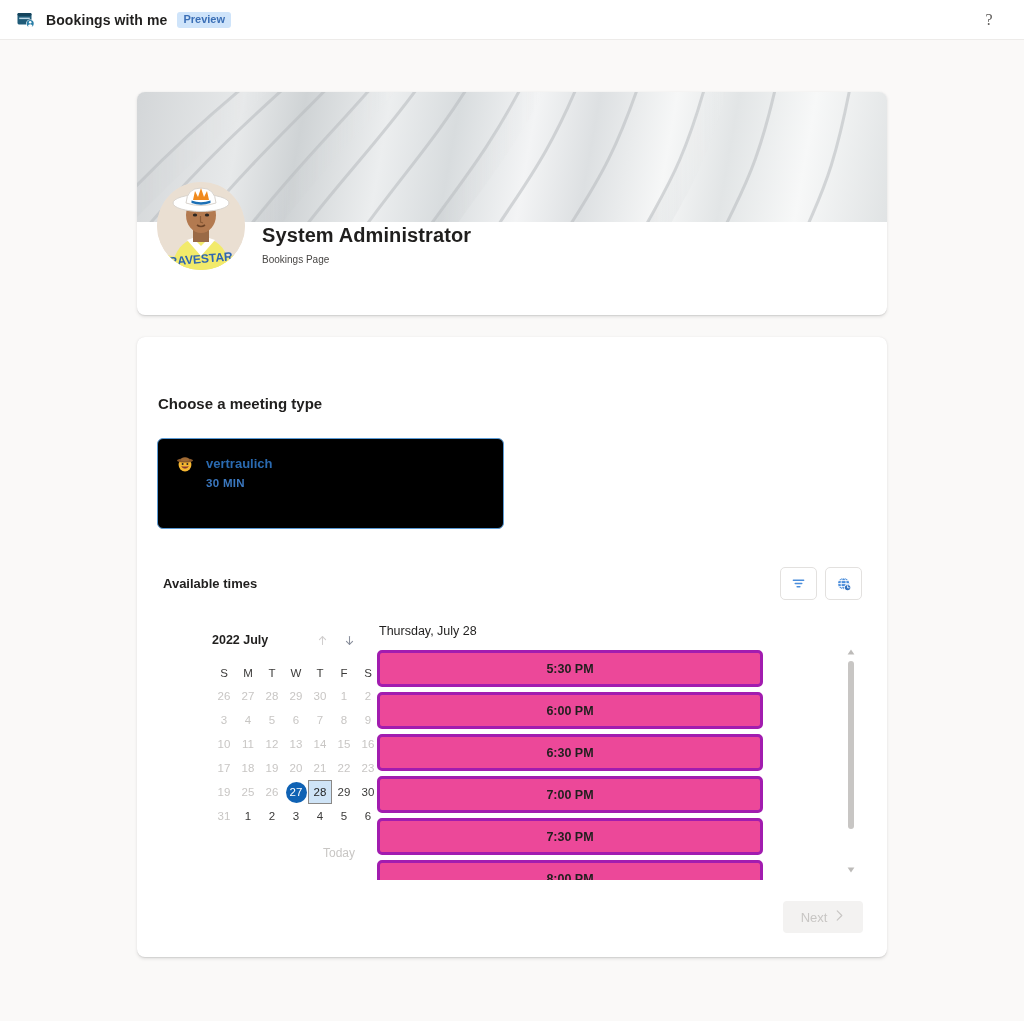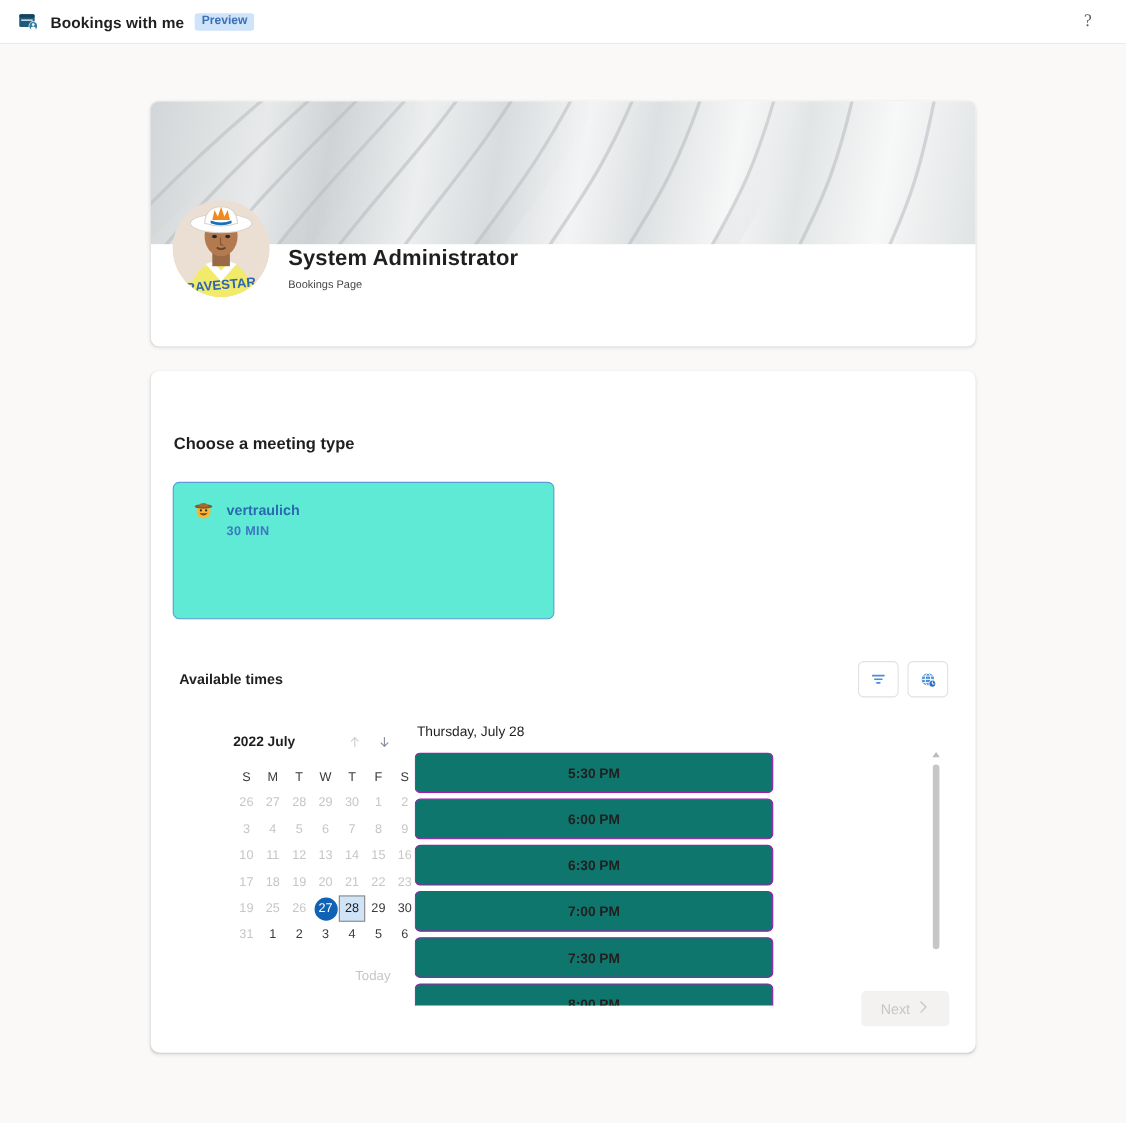--- a/index.html
+++ b/index.html
@@ -130,23 +130,23 @@
     font-size: 15px;
     font-weight: 600;
     color: #201f1e;
     margin-left: 1px;
   }
 
   
   .meeting-tile {
     margin-top: 26px;
     width: 347px;
-    height: 125px;
+    height: 91px;
     border: 1.5px solid #5b9bd5;
-    background: #5eead4;
+    background: #000000;
     border-radius: 6px;
     padding: 16px 18px;
     display: flex;
     gap: 10px;
     cursor: pointer;
   }
   .meeting-emoji { font-size: 17px; line-height: 19px; width: 20px; }
   .meeting-emoji svg { width: 18px; height: 18px; display: block; }
   .meeting-name {
     font-size: 13px;
@@ -256,32 +256,32 @@
     margin-bottom: 12px;
     margin-left: 2px;
   }
   .slots-viewport {
     height: 230px;
     overflow: hidden;
     position: relative;
   }
   .slot {
     height: 37px;
-    border: 1px solid #a21caf;
+    border: 3px solid #a21caf;
     border-radius: 5px;
-    background: #0f766e;
+    background: #ec4899;
     margin-bottom: 5px;
     display: flex;
     align-items: center;
     justify-content: center;
     font-size: 12.5px;
     font-weight: 600;
     color: #201f1e;
     cursor: pointer;
-    width: 326px;
+    width: 386px;
   }
   
   .scrollbar {
     position: absolute;
     right: 9px;
     top: 24px;
     width: 14px;
     height: 230px;
     display: flex;
     flex-direction: column;

